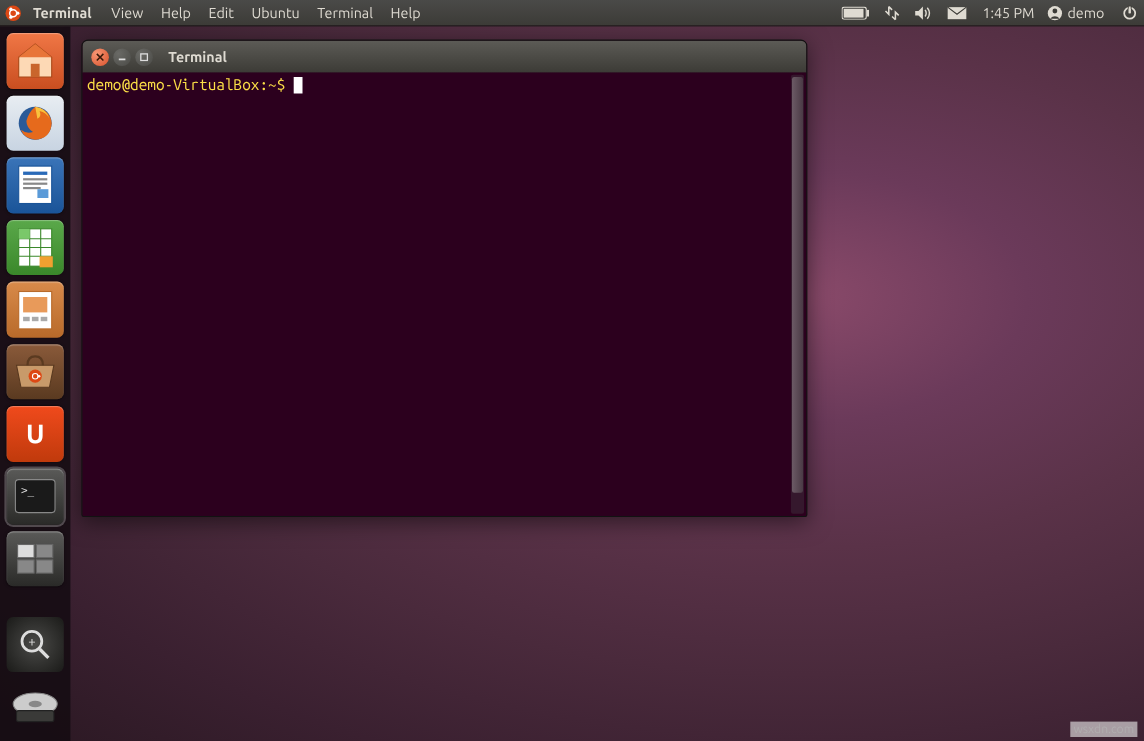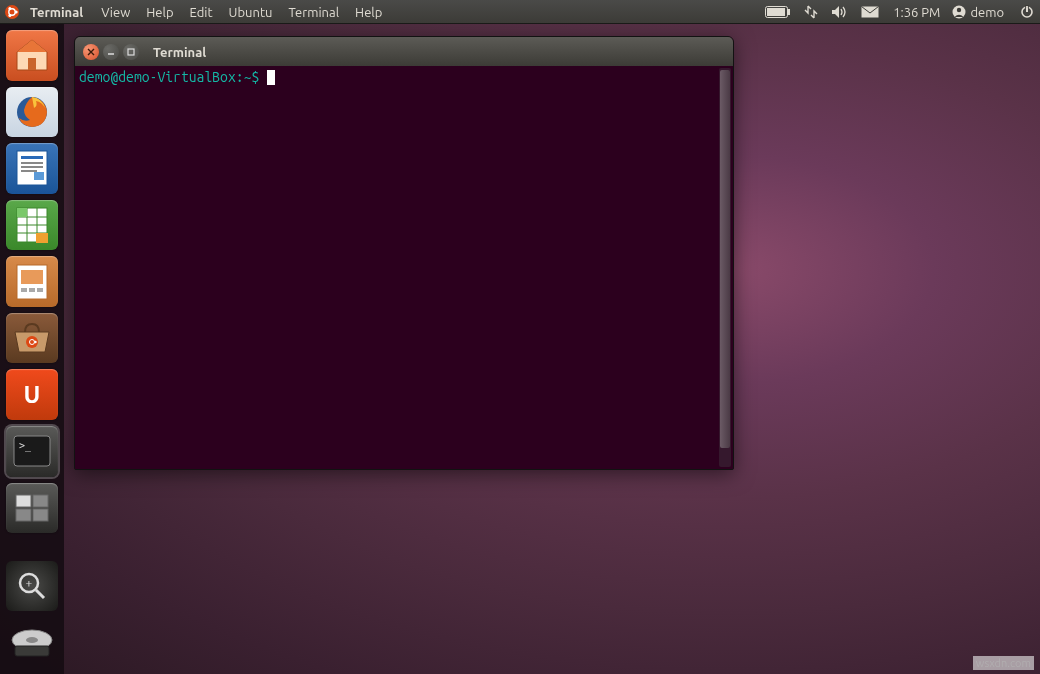--- a/index.html
+++ b/index.html
@@ -97,21 +97,21 @@
   font-size: 9px;
   cursor: pointer;
 }
 .win-btn.close { background: radial-gradient(circle at 30% 30%, #f79674, #d9522c); }
 .win-btn.min { background: radial-gradient(circle at 30% 30%, #6a6a66, #4a4a46); }
 .win-btn.max { background: radial-gradient(circle at 30% 30%, #6a6a66, #4a4a46); }
 .terminal-titlebar .title-text { padding-left: 10px; }
 .terminal-body {
   flex: 1;
   background: #2c001e;
-  color: #14b8a6;
+  color: #fde047;
   font-family: "Ubuntu Mono", "DejaVu Sans Mono", monospace;
   font-size: 14px;
   padding: 3px 4px;
   position: relative;
 }
 .terminal-body .prompt { white-space: pre; }
 .cursor-block {
   display: inline-block;
   width: 8px; height: 15px;
   background: #ffffff;
@@ -193,21 +193,21 @@
         <path d="M1 5 L4 5 L8 1 L8 13 L4 9 L1 9 Z" fill="#dfdbd2"></path>
         <path d="M10 4 Q12 7 10 10 M12 2 Q16 7 12 12" stroke="#dfdbd2" stroke-width="1.3" fill="none"></path>
       </svg>
   </div>
   <div class="tray-item">
     <svg width="18" height="12" viewBox="0 0 18 12">
         <rect x="0.5" y="0.5" width="17" height="11" fill="#dfdbd2"></rect>
         <path d="M0.5 0.5 L9 7 L17.5 0.5" stroke="#3c3b37" stroke-width="1" fill="none"></path>
       </svg>
   </div>
-  <div class="clock">1:36 PM</div>
+  <div class="clock">1:45 PM</div>
   <div class="username-area">
     <svg width="14" height="14" viewBox="0 0 14 14">
         <circle cx="7" cy="7" r="6.5" fill="#dfdbd2"></circle>
         <circle cx="7" cy="5" r="2.2" fill="#3c3b37"></circle>
         <path d="M2.5 12 Q7 7.5 11.5 12" fill="#3c3b37"></path>
       </svg>
     <span class="username">demo</span>
   </div>
   <div class="tray-item">
     <svg width="14" height="14" viewBox="0 0 14 14">

